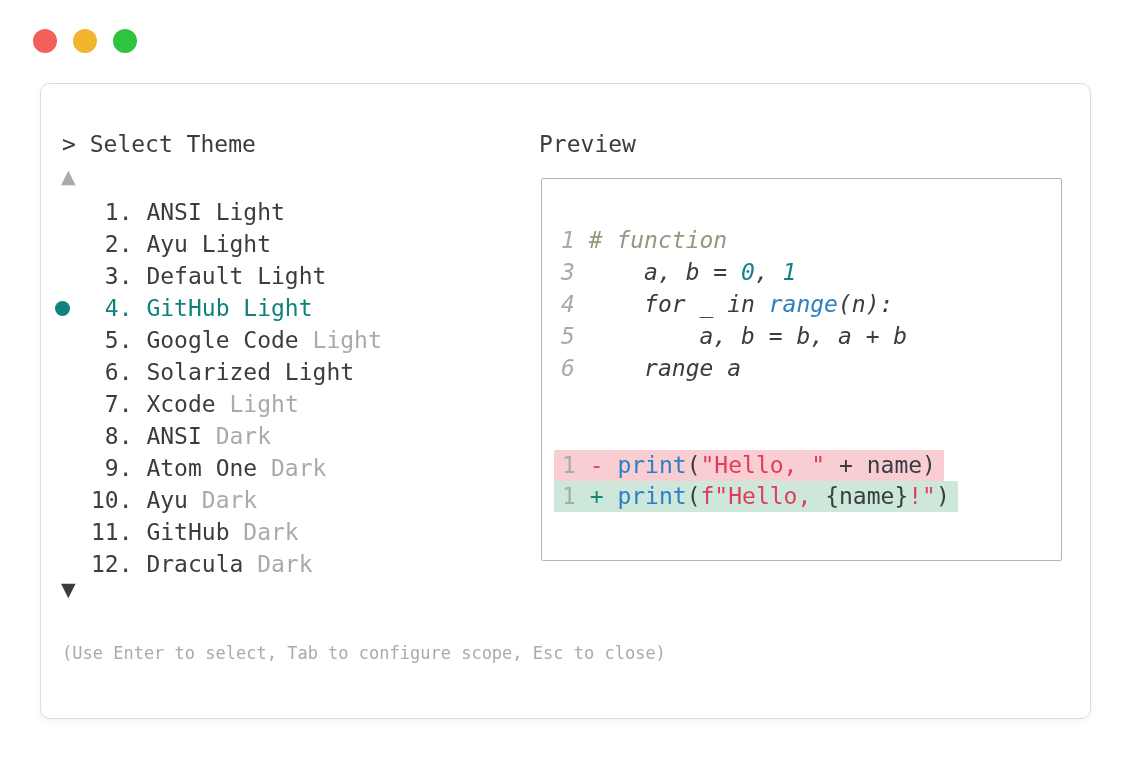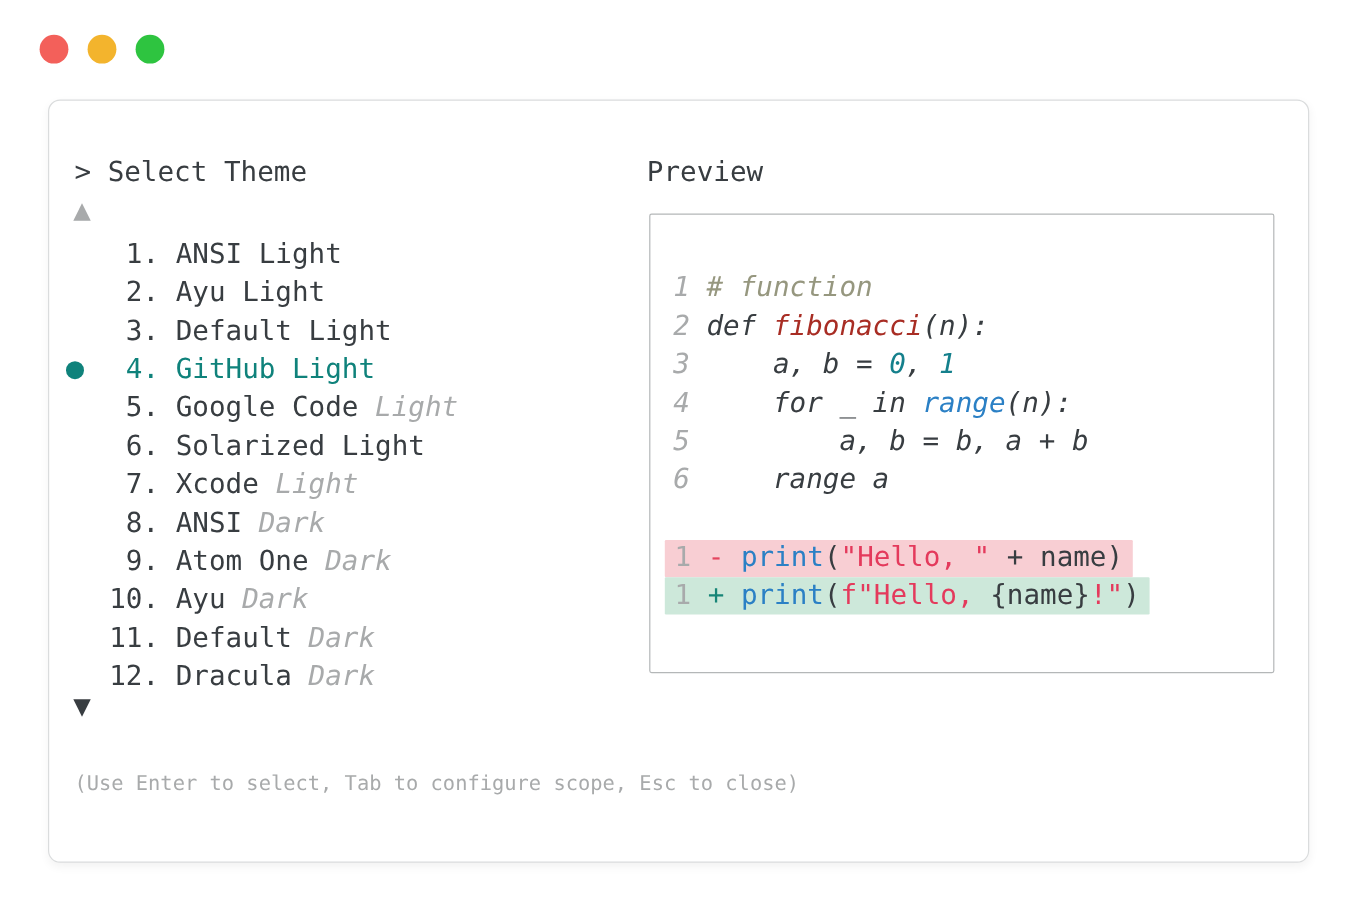--- a/index.html
+++ b/index.html
@@ -40,21 +40,21 @@
   .code-line{height:32px;line-height:32px;font-size:23px;white-space:pre;}
   .diff{position:absolute;left:12px;top:271px;}
   .diff-line{
     height:31px;line-height:31px;font-size:23px;white-space:pre;
     width:fit-content;padding:0 8px;border-radius:1px;
   }
   .diff-line.removed{background:var(--c-removed-bg);}
   .diff-line.added{background:var(--c-added-bg);}
   
   .tone-dark{color:var(--c-text-dark);}
-  .tone-gray{color:var(--c-text-gray);font-style:italic;}
+  .tone-gray{color:var(--c-text-gray);}
   .tone-comment{color:var(--c-comment);}
   .tone-func{color:var(--c-func);}
   .tone-number{color:var(--c-number);}
   .tone-keyword{color:var(--c-keyword);}
   .tone-string{color:var(--c-string);}
   .tone-minus{color:var(--c-minus);}
   .tone-plus{color:var(--c-plus);}
   .tone-accent{color:var(--c-accent);}
   .ln{color:var(--c-text-gray);}
   .hint{position:absolute;left:21px;top:553px;font-size:17px;line-height:32px;color:var(--c-text-gray);white-space:pre;}
@@ -82,30 +82,29 @@
         <div class="theme-row"><span class="row-text"><span class="tone-dark"> 1. </span><span class="tone-dark">ANSI Light</span></span></div>
         <div class="theme-row"><span class="row-text"><span class="tone-dark"> 2. </span><span class="tone-dark">Ayu Light</span></span></div>
         <div class="theme-row"><span class="row-text"><span class="tone-dark"> 3. </span><span class="tone-dark">Default Light</span></span></div>
         <div class="theme-row selected"><span class="dot"></span><span class="row-text"><span class="tone-dark"> 4. </span><span class="tone-accent">GitHub Light</span></span></div>
         <div class="theme-row"><span class="row-text"><span class="tone-dark"> 5. </span><span class="tone-dark">Google Code</span><span class="tone-gray"> Light</span></span></div>
         <div class="theme-row"><span class="row-text"><span class="tone-dark"> 6. </span><span class="tone-dark">Solarized Light</span></span></div>
         <div class="theme-row"><span class="row-text"><span class="tone-dark"> 7. </span><span class="tone-dark">Xcode</span><span class="tone-gray"> Light</span></span></div>
         <div class="theme-row"><span class="row-text"><span class="tone-dark"> 8. </span><span class="tone-dark">ANSI</span><span class="tone-gray"> Dark</span></span></div>
         <div class="theme-row"><span class="row-text"><span class="tone-dark"> 9. </span><span class="tone-dark">Atom One</span><span class="tone-gray"> Dark</span></span></div>
         <div class="theme-row"><span class="row-text"><span class="tone-dark">10. </span><span class="tone-dark">Ayu</span><span class="tone-gray"> Dark</span></span></div>
-        <div class="theme-row"><span class="row-text"><span class="tone-dark">11. </span><span class="tone-dark">Default</span><span class="tone-gray"> Dark</span></span></div>
+        <div class="theme-row"><span class="row-text"><span class="tone-dark">11. </span><span class="tone-dark">GitHub</span><span class="tone-gray"> Dark</span></span></div>
         <div class="theme-row"><span class="row-text"><span class="tone-dark">12. </span><span class="tone-dark">Dracula</span><span class="tone-gray"> Dark</span></span></div>
       </div>
 
     <div class="scroll-arrow scroll-down">▼</div>
 
     <div class="preview-box">
       <div class="code">
           <div class="code-line"><span class="ln">1 </span><span class="tone-comment"># function</span></div>
-          <div class="code-line"><span class="ln">2 </span><span class="tone-dark">def </span><span class="tone-func">fibonacci</span><span class="tone-dark">(n):</span></div>
           <div class="code-line"><span class="ln">3 </span><span class="tone-dark">    a, b = </span><span class="tone-number">0</span><span class="tone-dark">, </span><span class="tone-number">1</span></div>
           <div class="code-line"><span class="ln">4 </span><span class="tone-dark">    for _ in </span><span class="tone-keyword">range</span><span class="tone-dark">(n):</span></div>
           <div class="code-line"><span class="ln">5 </span><span class="tone-dark">        a, b = b, a + b</span></div>
           <div class="code-line"><span class="ln">6 </span><span class="tone-dark">    range a</span></div>
         </div>
       <div class="diff">
           <div class="diff-line removed"><span class="ln">1 </span><span class="tone-minus">- </span><span class="tone-keyword">print</span><span class="tone-dark">(</span><span class="tone-string">"Hello, "</span><span class="tone-dark"> + name)</span></div>
           <div class="diff-line added"><span class="ln">1 </span><span class="tone-plus">+ </span><span class="tone-keyword">print</span><span class="tone-dark">(</span><span class="tone-string">f"Hello, </span><span class="tone-dark">{name}</span><span class="tone-string">!"</span><span class="tone-dark">)</span></div>
         </div>
     </div>

